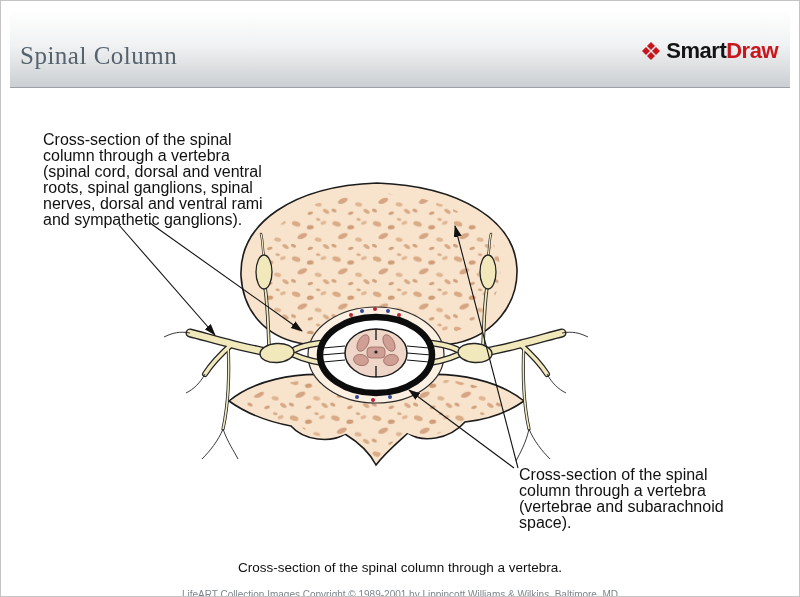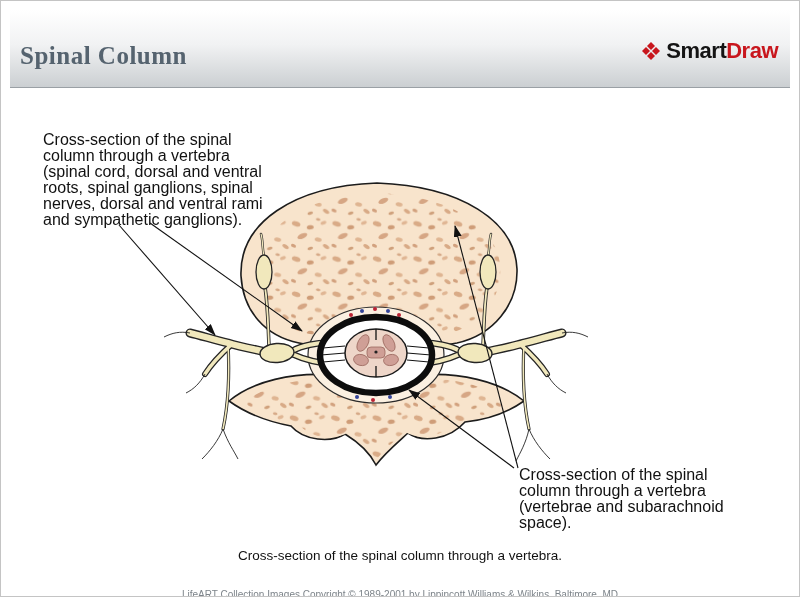--- a/index.html
+++ b/index.html
@@ -2,29 +2,29 @@
 <html><head>
 <meta charset="utf-8">
 <style>
   html,body{margin:0;padding:0;background:#ffffff;}
   .page{position:relative;width:798px;height:595px;border:1px solid #c4c4c4;background:#ffffff;
         font-family:"Liberation Sans", sans-serif;overflow:hidden;}
   .header{position:absolute;left:9px;right:9px;top:9px;height:77px;
           background:linear-gradient(180deg,#ffffff 0%,#f1f2f3 45%,#cbcfd2 100%);
           border-bottom:1px solid #9aa0a5;}
   .title{position:absolute;left:10px;top:32px;margin:0;font-family:"Liberation Serif", serif;
-         font-size:25px;font-weight:700;color:#55636f;letter-spacing:.5px;}
+         font-size:25px;font-weight:400;color:#55636f;letter-spacing:.5px;}
   .logo{position:absolute;right:12px;top:28px;display:flex;align-items:center;gap:5px;}
   .logo-text{font-size:22px;font-weight:700;color:#141414;letter-spacing:-.5px;}
   .logo-draw{color:#c8161d;}
   .figure{position:absolute;left:0;top:90px;width:800px;height:470px;}
   .ann{position:absolute;margin:0;font-size:16px;line-height:16px;color:#111;white-space:pre-line;}
   .ann-left{left:42px;top:131px;}
   .ann-right{left:518px;top:466px;}
-  .caption{position:absolute;left:0;right:0;top:547px;margin:0;text-align:center;
+  .caption{position:absolute;left:0;right:0;top:547px;margin:12px;text-align:center;
            font-size:13.5px;color:#111;}
   .copyright{position:absolute;left:0;right:0;top:584px;margin:4px;text-align:center;
              font-size:10px;color:#7d848a;}
   .nerve-outline{fill:none;stroke:#242424;stroke-linecap:round;}
   .nerve-fill{fill:none;stroke:#f1e8bc;stroke-linecap:round;}
 </style>
 </head>
 <body>
 
 <div class="page">

